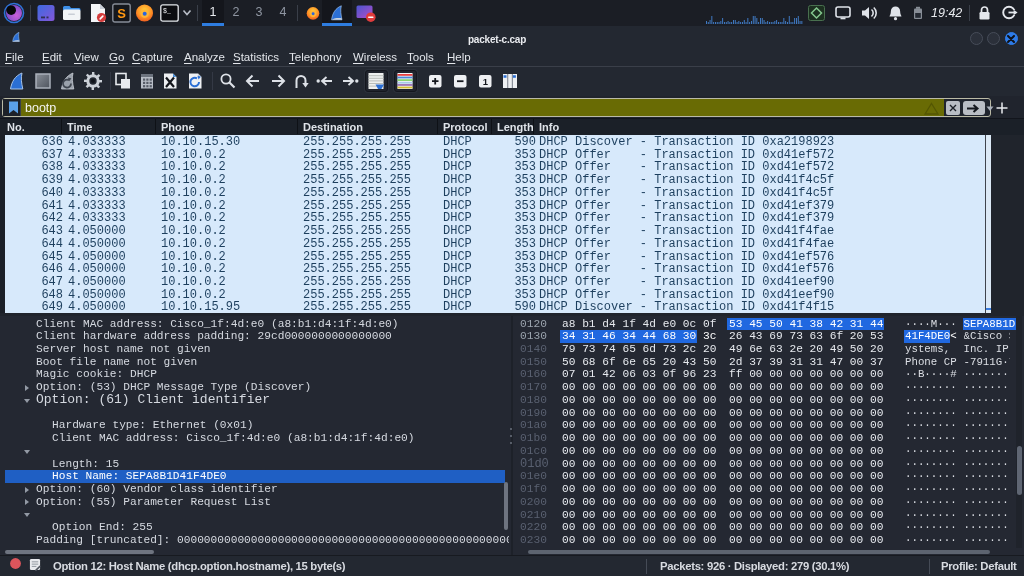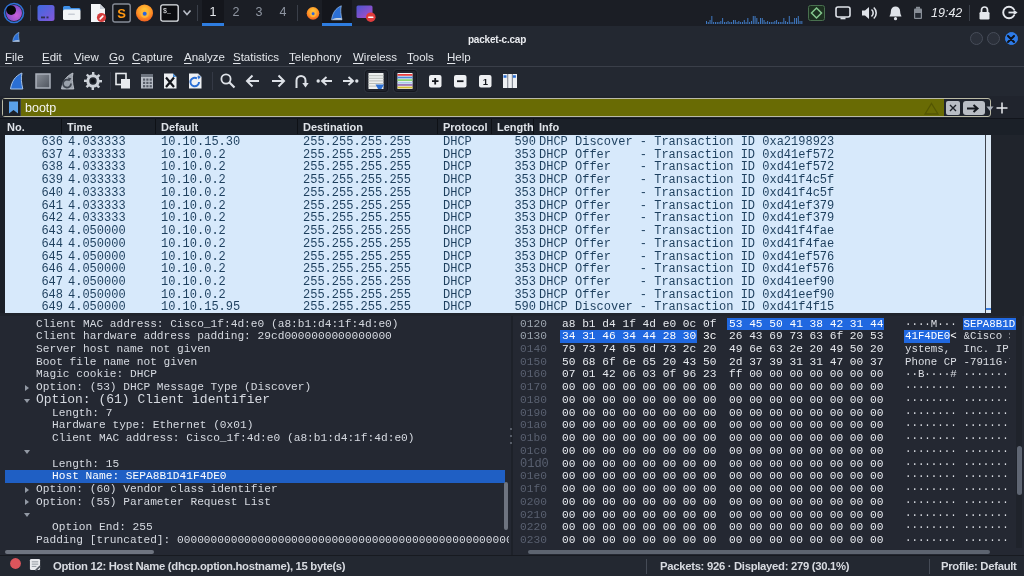--- a/index.html
+++ b/index.html
@@ -370,21 +370,21 @@
     </svg>
 <svg class="abs" style="left:985.5px;top:106px;" width="8" height="6" viewBox="0 0 8 6">
 <path d="M0.5 0.5 L4 5 L7.5 0.5 Z" fill="#aab0ba"></path>
     </svg>
 <svg class="abs" style="left:996px;top:102px;" width="12" height="12" viewBox="0 0 12 12">
 <path d="M6 0.5 V11.5 M0.5 6 H11.5" stroke="#e8eaee" stroke-width="1.5"></path>
     </svg>
 <div class="abs" style="left:0;top:118px;width:1024px;height:17px;background:#1b2028;border-top:1px solid #12151c;"></div>
 <div class="abs" style="left:7px;top:121px;white-space:pre;font-size:11px;font-weight:bold;color:#dfe3e9;">No.</div>
 <div class="abs" style="left:67px;top:121px;white-space:pre;font-size:11px;font-weight:bold;color:#dfe3e9;">Time</div>
-<div class="abs" style="left:161px;top:121px;white-space:pre;font-size:11px;font-weight:bold;color:#dfe3e9;">Default</div>
+<div class="abs" style="left:161px;top:121px;white-space:pre;font-size:11px;font-weight:bold;color:#dfe3e9;">Phone</div>
 <div class="abs" style="left:303px;top:121px;white-space:pre;font-size:11px;font-weight:bold;color:#dfe3e9;">Destination</div>
 <div class="abs" style="left:443px;top:121px;white-space:pre;font-size:11px;font-weight:bold;color:#dfe3e9;">Protocol</div>
 <div class="abs" style="left:497px;top:121px;white-space:pre;font-size:11px;font-weight:bold;color:#dfe3e9;">Length</div>
 <div class="abs" style="left:539px;top:121px;white-space:pre;font-size:11px;font-weight:bold;color:#dfe3e9;">Info</div>
 <div class="abs" style="left:61px;top:119px;width:1px;height:15px;background:#0e1116;"></div>
 <div class="abs" style="left:155px;top:119px;width:1px;height:15px;background:#0e1116;"></div>
 <div class="abs" style="left:297px;top:119px;width:1px;height:15px;background:#0e1116;"></div>
 <div class="abs" style="left:437px;top:119px;width:1px;height:15px;background:#0e1116;"></div>
 <div class="abs" style="left:491px;top:119px;width:1px;height:15px;background:#0e1116;"></div>
 <div class="abs" style="left:533px;top:119px;width:1px;height:15px;background:#0e1116;"></div>
@@ -412,21 +412,20 @@
 <div class="abs" style="left:0;top:316px;width:511px;height:240px;background:#242832;"></div>
 <div class="abs mono" style="left:36px;top:317.50px;width:473px;height:12.74px;font-size:11.2px;color:#d5d9e0;color:#d5d9e0;white-space:pre;overflow:hidden;line-height:12.74px;">Client MAC address: Cisco_1f:4d:e0 (a8:b1:d4:1f:4d:e0)</div>
 <div class="abs mono" style="left:36px;top:330.24px;width:473px;height:12.74px;font-size:11.2px;color:#d5d9e0;color:#d5d9e0;white-space:pre;overflow:hidden;line-height:12.74px;">Client hardware address padding: 29cd0000000000000000</div>
 <div class="abs mono" style="left:36px;top:342.98px;width:473px;height:12.74px;font-size:11.2px;color:#d5d9e0;color:#d5d9e0;white-space:pre;overflow:hidden;line-height:12.74px;">Server host name not given</div>
 <div class="abs mono" style="left:36px;top:355.72px;width:473px;height:12.74px;font-size:11.2px;color:#d5d9e0;color:#d5d9e0;white-space:pre;overflow:hidden;line-height:12.74px;">Boot file name not given</div>
 <div class="abs mono" style="left:36px;top:368.46px;width:473px;height:12.74px;font-size:11.2px;color:#d5d9e0;color:#d5d9e0;white-space:pre;overflow:hidden;line-height:12.74px;">Magic cookie: DHCP</div>
 <div class="abs" style="left:25px;top:384.70px;width:0;height:0;border-left:4.5px solid #939aa5;border-top:3px solid transparent;border-bottom:3px solid transparent;"></div>
 <div class="abs mono" style="left:36px;top:381.20px;width:473px;height:12.74px;font-size:11.2px;color:#d5d9e0;color:#d5d9e0;white-space:pre;overflow:hidden;line-height:12.74px;">Option: (53) DHCP Message Type (Discover)</div>
 <div class="abs" style="left:24px;top:398.74px;width:0;height:0;border-top:4.5px solid #939aa5;border-left:3px solid transparent;border-right:3px solid transparent;"></div>
 <div class="abs mono" style="left:36px;top:393.94px;width:473px;height:12.74px;font-size:13px;color:#d5d9e0;color:#d5d9e0;white-space:pre;overflow:hidden;line-height:12.74px;">Option: (61) Client identifier</div>
-<div class="abs mono" style="left:52px;top:406.68px;width:457px;height:12.74px;font-size:11.2px;color:#d5d9e0;color:#d5d9e0;white-space:pre;overflow:hidden;line-height:12.74px;">Length: 7</div>
 <div class="abs mono" style="left:52px;top:419.42px;width:457px;height:12.74px;font-size:11.2px;color:#d5d9e0;color:#d5d9e0;white-space:pre;overflow:hidden;line-height:12.74px;">Hardware type: Ethernet (0x01)</div>
 <div class="abs mono" style="left:52px;top:432.16px;width:457px;height:12.74px;font-size:11.2px;color:#d5d9e0;color:#d5d9e0;white-space:pre;overflow:hidden;line-height:12.74px;">Client MAC address: Cisco_1f:4d:e0 (a8:b1:d4:1f:4d:e0)</div>
 <div class="abs" style="left:24px;top:449.70px;width:0;height:0;border-top:4.5px solid #939aa5;border-left:3px solid transparent;border-right:3px solid transparent;"></div>
 <div class="abs mono" style="left:52px;top:457.64px;width:457px;height:12.74px;font-size:11.2px;color:#d5d9e0;color:#d5d9e0;white-space:pre;overflow:hidden;line-height:12.74px;">Length: 15</div>
 <div class="abs" style="left:5px;top:470.38px;width:500px;height:12.74px;background:#1f5fc4;"></div>
 <div class="abs mono" style="left:52px;top:470.38px;width:457px;height:12.74px;font-size:11.2px;color:#d5d9e0;color:#ffffff;white-space:pre;overflow:hidden;line-height:12.74px;">Host Name: SEPA8B1D41F4DE0</div>
 <div class="abs" style="left:25px;top:486.62px;width:0;height:0;border-left:4.5px solid #939aa5;border-top:3px solid transparent;border-bottom:3px solid transparent;"></div>
 <div class="abs mono" style="left:36px;top:483.12px;width:473px;height:12.74px;font-size:11.2px;color:#d5d9e0;color:#d5d9e0;white-space:pre;overflow:hidden;line-height:12.74px;">Option: (60) Vendor class identifier</div>
 <div class="abs" style="left:25px;top:499.36px;width:0;height:0;border-left:4.5px solid #939aa5;border-top:3px solid transparent;border-bottom:3px solid transparent;"></div>
 <div class="abs mono" style="left:36px;top:495.86px;width:473px;height:12.74px;font-size:11.2px;color:#d5d9e0;color:#d5d9e0;white-space:pre;overflow:hidden;line-height:12.74px;">Option: (55) Parameter Request List</div>
@@ -444,21 +443,21 @@
 <div class="abs" style="left:727px;top:317.50px;width:157px;height:12.74px;background:#2068e0;"></div>
 <div class="abs" style="left:962.5px;top:317.50px;width:53px;height:12.74px;background:#2068e0;"></div>
 <div class="abs mono" style="left:520px;top:317.50px;font-size:11.2px;line-height:12.74px;white-space:pre;color:#9aa3ad;">0120</div>
 <div class="abs mono" style="left:562px;top:317.50px;font-size:11.2px;line-height:12.74px;white-space:pre;color:#e6e9ee;">a8 b1 d4 1f 4d e0 0c 0f</div>
 <div class="abs mono" style="left:729px;top:317.50px;font-size:11.2px;line-height:12.74px;white-space:pre;color:#ffffff;">53 45 50 41 38 42 31 44</div>
 <div class="abs mono" style="left:905px;top:317.50px;font-size:11.2px;line-height:12.74px;white-space:pre;font-size:10.75px;color:#dcdfe5;">····M···</div>
 <div class="abs mono" style="left:963.5px;top:317.50px;font-size:11.2px;line-height:12.74px;white-space:pre;font-size:10.75px;width:51px;overflow:hidden;color:#ffffff;">SEPA8B1D</div>
 <div class="abs" style="left:560px;top:330.24px;width:137px;height:12.74px;background:#2068e0;"></div>
 <div class="abs" style="left:904px;top:330.24px;width:46px;height:12.74px;background:#2068e0;"></div>
 <div class="abs mono" style="left:520px;top:330.24px;font-size:11.2px;line-height:12.74px;white-space:pre;color:#9aa3ad;">0130</div>
-<div class="abs mono" style="left:562px;top:330.24px;font-size:11.2px;line-height:12.74px;white-space:pre;color:#ffffff;">34 31 46 34 44 28 30 3c</div>
+<div class="abs mono" style="left:562px;top:330.24px;font-size:11.2px;line-height:12.74px;white-space:pre;color:#ffffff;">34 31 46 34 44 68 30 3c</div>
 <div class="abs mono" style="left:729px;top:330.24px;font-size:11.2px;line-height:12.74px;white-space:pre;color:#e6e9ee;">26 43 69 73 63 6f 20 53</div>
 <div class="abs mono" style="left:905px;top:330.24px;font-size:11.2px;line-height:12.74px;white-space:pre;font-size:10.75px;color:#ffffff;">41F4DE0&lt;</div>
 <div class="abs mono" style="left:963.5px;top:330.24px;font-size:11.2px;line-height:12.74px;white-space:pre;font-size:10.75px;width:46.5px;overflow:hidden;color:#dcdfe5;">&amp;Cisco S</div>
 <div class="abs mono" style="left:520px;top:342.98px;font-size:11.2px;line-height:12.74px;white-space:pre;color:#596070;">0140</div>
 <div class="abs mono" style="left:562px;top:342.98px;font-size:11.2px;line-height:12.74px;white-space:pre;color:#e6e9ee;">79 73 74 65 6d 73 2c 20</div>
 <div class="abs mono" style="left:729px;top:342.98px;font-size:11.2px;line-height:12.74px;white-space:pre;color:#e6e9ee;">49 6e 63 2e 20 49 50 20</div>
 <div class="abs mono" style="left:905px;top:342.98px;font-size:11.2px;line-height:12.74px;white-space:pre;font-size:10.75px;color:#dcdfe5;">ystems, </div>
 <div class="abs mono" style="left:963.5px;top:342.98px;font-size:11.2px;line-height:12.74px;white-space:pre;font-size:10.75px;width:46.5px;overflow:hidden;color:#dcdfe5;">Inc. IP </div>
 <div class="abs mono" style="left:520px;top:355.72px;font-size:11.2px;line-height:12.74px;white-space:pre;color:#596070;">0150</div>
 <div class="abs mono" style="left:562px;top:355.72px;font-size:11.2px;line-height:12.74px;white-space:pre;color:#e6e9ee;">50 68 6f 6e 65 20 43 50</div>

